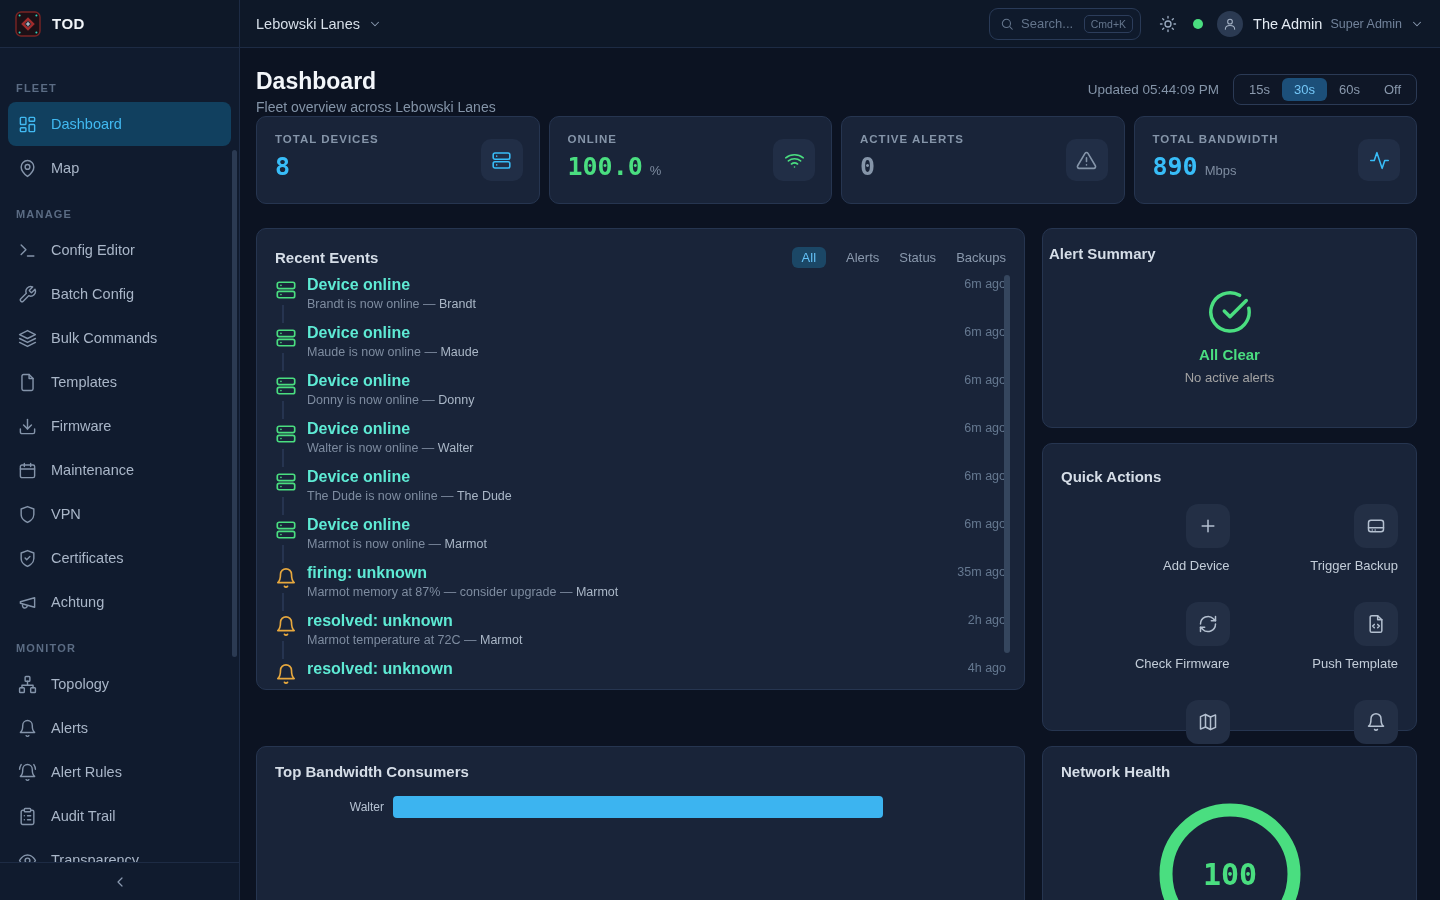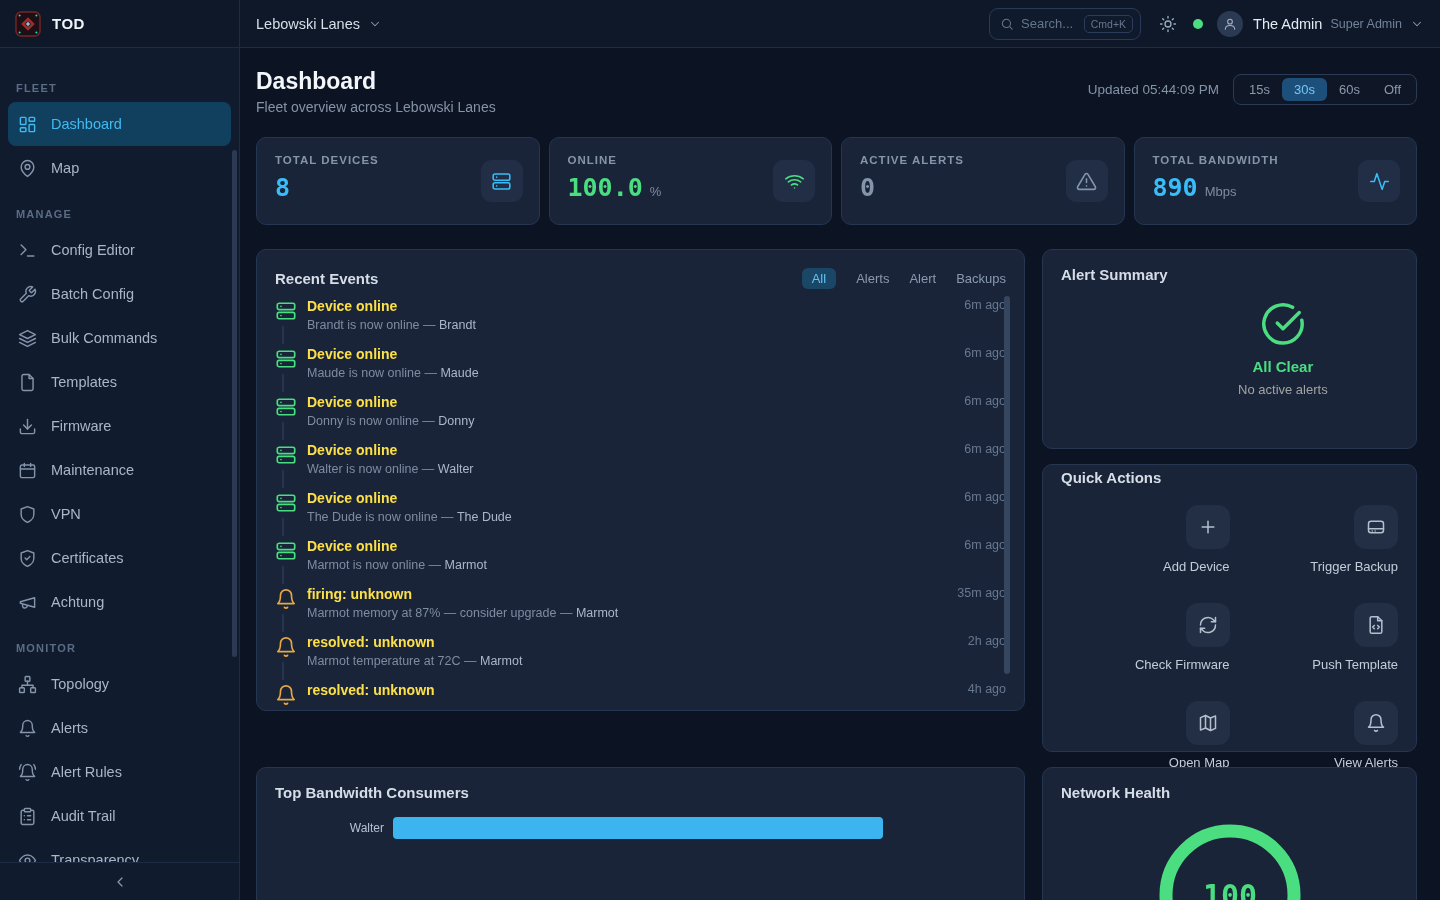--- a/index.html
+++ b/index.html
@@ -65,21 +65,21 @@
   .page-head { display:flex; justify-content:space-between; align-items:flex-start; height:48px; }
   .page-title { font-size:23px; font-weight:700; line-height:26px; color:#f3f6fa; }
   .page-sub { font-size:14px; line-height:18px; color:#8494a8; margin-top:4px; }
   .head-right { display:flex; align-items:center; gap:14px; margin-top:6px; }
   .updated { font-size:13.5px; color:#8494a8; }
   .seg-control { display:flex; align-items:center; border:1px solid #2b3a55; border-radius:8px;
     background:rgba(18,27,44,.6); padding:3px; }
   .seg { font-size:13px; color:#8a99ad; padding:4px 12px; border-radius:6px; cursor:pointer; }
   .seg.active { background:#1c4f79; color:#74c7f7; }
 
-  .stats-row { display:grid; grid-template-columns:repeat(4,1fr); gap:9px; margin-top:21px; }
+  .stats-row { display:grid; grid-template-columns:repeat(4,1fr); gap:9px; }
   .stat-card { height:88px; background:#192439; border:1px solid #263550; border-radius:10px;
     padding:16px 18px; position:relative; }
   .stat-label { font-size:11.5px; letter-spacing:1px; color:#8595a9; font-weight:600; }
   .stat-value-row { margin-top:9px; display:flex; align-items:baseline; gap:7px; }
   .stat-value { font-family:"DejaVu Sans Mono", monospace; font-size:25px; font-weight:700; line-height:26px; }
   .stat-value.blue { color:#38bdf8; } .stat-value.green { color:#4ade80; } .stat-value.gray { color:#8595a9; }
   .stat-suffix { font-size:13px; color:#7e8ca0; }
   .stat-iconbox { position:absolute; right:16px; top:50%; transform:translateY(-50%);
     width:42px; height:42px; border-radius:10px; background:#212e46;
     display:flex; align-items:center; justify-content:center; }
@@ -97,36 +97,36 @@
   .tabs { display:flex; align-items:center; gap:20px; }
   .tab { font-size:13px; color:#8a99ad; cursor:pointer; padding:3px 0; }
   .tab.active { background:#1b4766; color:#63c1f6; border-radius:6px; padding:3px 10px;text-align:center; }
   .timeline { position:absolute; left:25px; top:58px; width:2px; height:390px; background:#263450; }
   .event-list { margin-top:6px; position:relative; }
   .event-row { display:flex; height:48px; cursor:pointer; position:relative; }
   .event-icon { width:22px; height:30px; margin-right:10px; padding:4px 0; background:#192439;
     z-index:1; color:#4ade80; }
   .event-icon.alert { color:#e7a83e; }
   .event-body { flex:1; min-width:0; padding-top:1px; }
-  .event-title { font-size:14px; font-weight:600; color:#fde047; line-height:18px; }
+  .event-title { font-size:16px; font-weight:600; color:#5eead4; line-height:18px; }
   .event-detail { font-size:12.5px; color:#7e8ca0; line-height:16px; margin-top:2px; }
   .event-detail .device { color:#aab7c7; }
   .event-time { font-size:12.5px; color:#657890; padding-top:2px; margin-left:12px; }
   .events-scrollbar { position:absolute; right:14px; top:46px; width:6px; height:378px;
     border-radius:3px; background:#35465e; }
 
   
   .right-col { display:flex; flex-direction:column; gap:15px; }
-  .alert-card { height:200px; padding:16px 18px; display:flex; flex-direction:row; }
+  .alert-card { height:200px; padding:16px 6px; display:flex; flex-direction:column; }
   .alert-center { flex:1; display:flex; flex-direction:column; align-items:center; justify-content:center; }
   .allclear-icon { width:46px; height:46px; color:#4ade80; }
   .allclear-text { font-size:15px; font-weight:600; color:#4ade80; margin-top:11px; }
   .allclear-note { font-size:13px; color:#a3a3a3; margin-top:7px; }
 
-  .qa-card { height:288px; padding:4px 18px; }
+  .qa-card { height:288px; padding:24px 18px; }
   .qa-grid { display:grid; grid-template-columns:1fr 1fr; row-gap:29px; margin-top:18px; }
   .qa-item { display:flex; flex-direction:column; align-items:flex-end; cursor:pointer; }
   .qa-iconbox { width:44px; height:44px; border-radius:12px; background:#232f45;
     display:flex; align-items:center; justify-content:center; color:#b4c0d0; }
   .qa-iconbox .icon { width:20px; height:20px; }
   .qa-label { font-size:13px; color:#c3cdd9; margin-top:10px; }
 
   
   .bottom-row { display:grid; grid-template-columns:769px 375px; gap:17px; margin-top:15px; }
   .bw-card { height:240px; padding:16px 18px; }
@@ -456,21 +456,21 @@
     </div>
 
   <div class="content-grid">
 
     <section class="card events-card">
       <div class="events-head">
         <span class="card-title">Recent Events</span>
         <div class="tabs">
             <span class="tab active">All</span>
             <span class="tab">Alerts</span>
-            <span class="tab">Alert</span>
+            <span class="tab">Status</span>
             <span class="tab">Backups</span>
           </div>
       </div>
       <div class="timeline"></div>
       <div class="event-list">
           <div class="event-row">
             <span class="event-icon "><svg viewBox="0 0 24 24" fill="none" stroke="currentColor" stroke-width="1.8" stroke-linecap="round" stroke-linejoin="round">
                 <rect x="2.5" y="3.5" width="19" height="7" rx="2"></rect>
                 <rect x="2.5" y="13.5" width="19" height="7" rx="2"></rect>
                 <path d="M6.5 7h.01M6.5 17h.01"></path>

